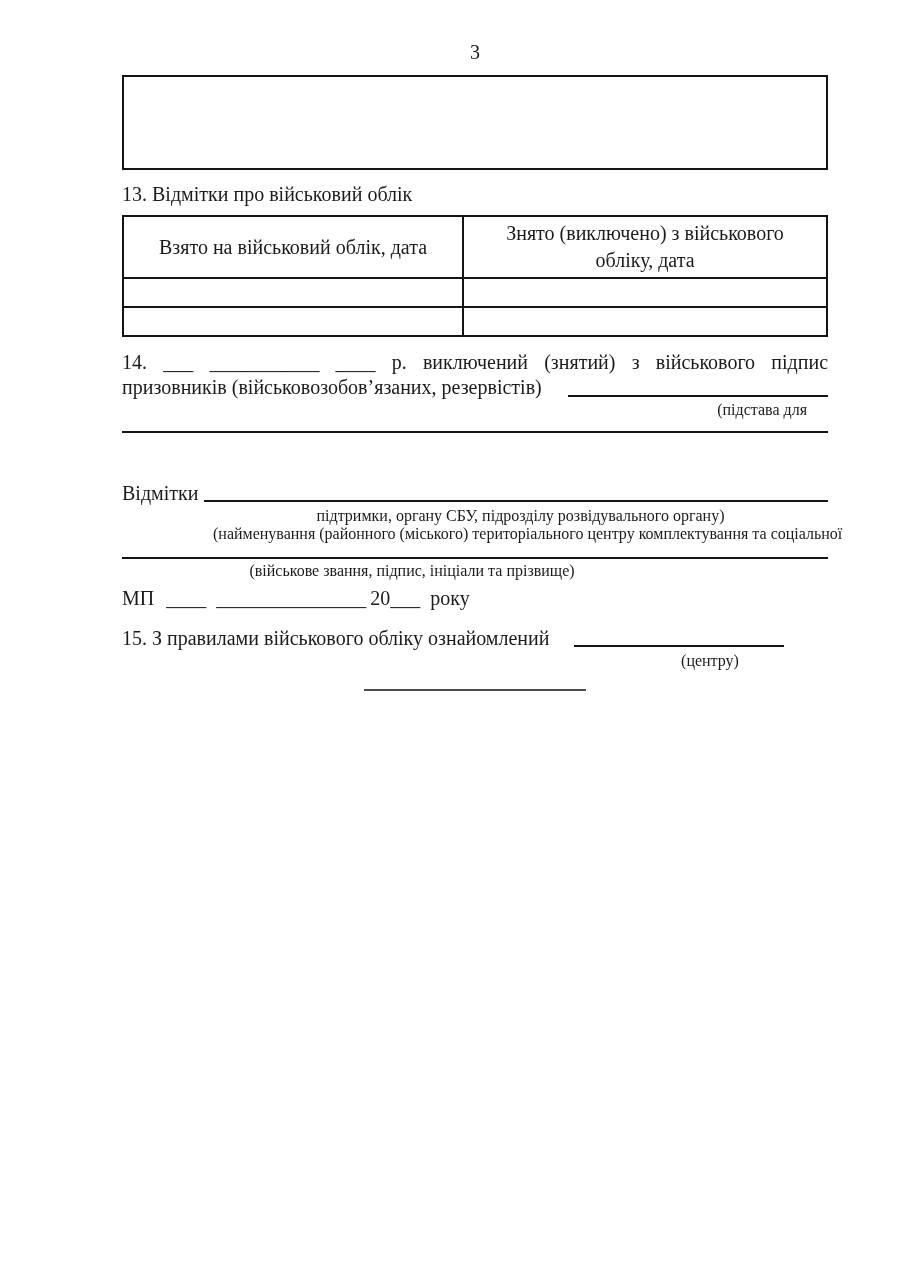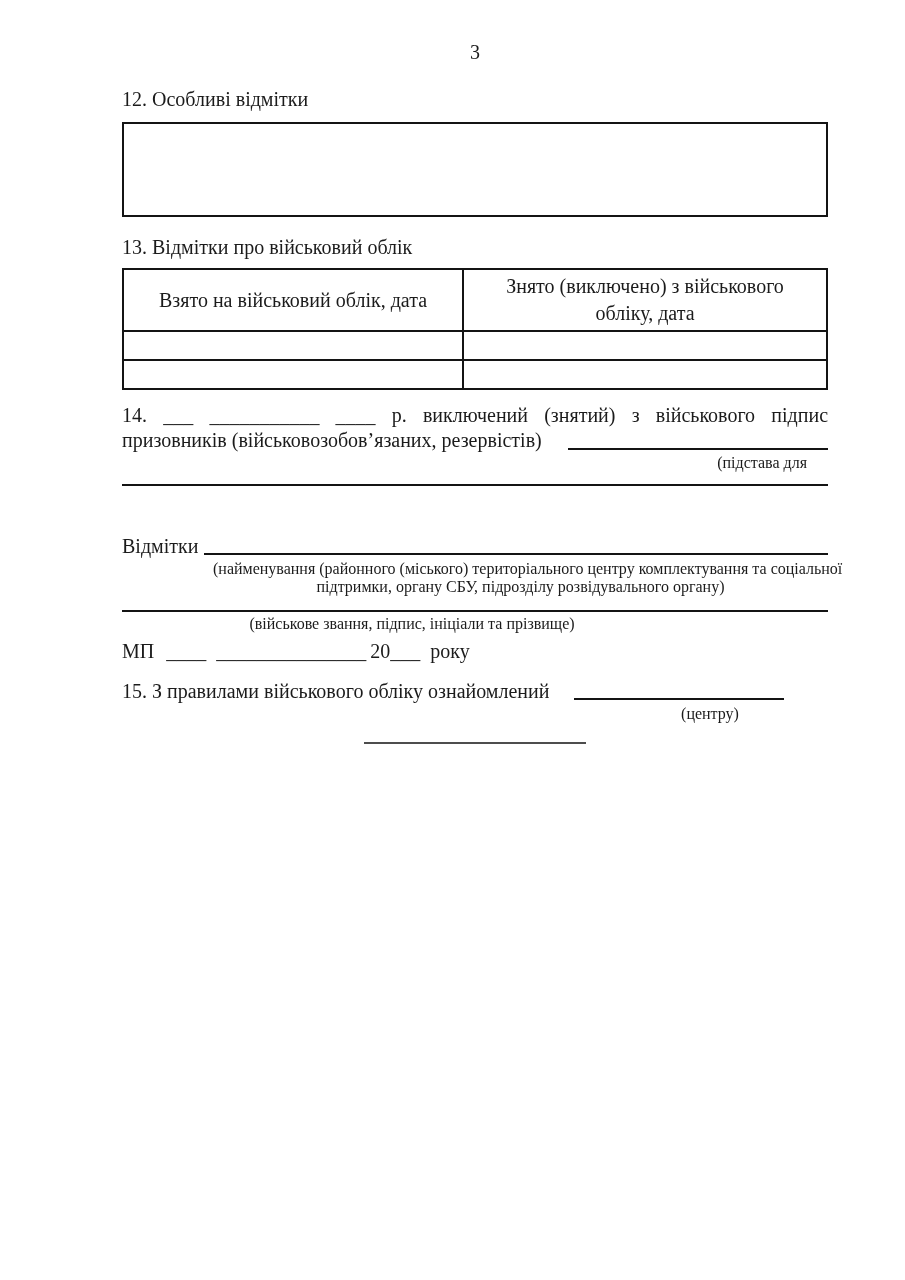--- a/index.html
+++ b/index.html
@@ -5,21 +5,21 @@
   html, body { margin:0; padding:0; background:#ffffff; }
   .page {
     width:905px; height:1280px; background:#ffffff; position:relative;
     box-sizing:border-box; padding:40px 77px 0 122px;
     font-family:"Liberation Serif","DejaVu Serif",serif;
     color:#1b1b1b; font-size:20px;
   }
   .page-number { text-align:center; line-height:24px; }
   .h12 { margin-top:23px; line-height:24px; }
   .box-special { margin-top:11px; height:95px; border:2px solid #141414; box-sizing:border-box; }
-  .h13 { margin-top:18px; line-height:24px;font-family:Liberation Serif, serif; }
+  .h13 { margin-top:12px; line-height:24px;font-family:Liberation Serif, serif; }
   table.mil { width:100%; border-collapse:collapse; margin-top:9px; table-layout:fixed; }
   table.mil th, table.mil td { border:2px solid #141414; }
   table.mil th {
     font-weight:normal; text-align:center; vertical-align:middle;
     padding:3px 30px; line-height:27px; font-size:20px;
   }
   table.mil col.c1 { width:48.3%; }
   table.mil col.c2 { width:51.7%; }
   table.mil td { height:25px; }
   .p14 { margin-top:13px; line-height:25px; }
@@ -43,21 +43,20 @@
   .cap-pidpys { width:210px; margin-left:auto; margin-right:13px; text-align:center; margin-top:2px; }
   .bottom-line { width:222px; border-bottom:2px solid #4d4d4d; margin:19px auto 0; height:0; }
 </style>
 </head>
 <body>
 
 <div class="page">
 
   <div class="page-number">3</div>
 
-  <div class="h12">12. Особливі відмітки</div>
 
   <div class="box-special"></div>
 
   <div class="h13">13. Відмітки про військовий облік</div>
 
   <table class="mil">
     <colgroup>
         <col class="c1">
         <col class="c2">
       </colgroup>
@@ -87,22 +86,22 @@
 
   <div class="cap cap-pidstava">(підстава для</div>
 
   <div class="hr-full"></div>
 
   <div class="kerivnyk-row">
     <span>Відмітки</span>
     <span class="fill-line"></span>
   </div>
   <div class="cap org-cap">
+    <div>підтримки, органу СБУ, підрозділу розвідувального органу)</div>
     <div>(найменування (районного (міського) територіального центру комплектування та соціальної</div>
-    <div>підтримки, органу СБУ, підрозділу розвідувального органу)</div>
   </div>
 
   <div class="hr-full2"></div>
   <div class="cap cap-zvannia">(військове звання, підпис, ініціали та прізвище)</div>
 
   <div class="mp-row"><span>МП</span><span class="sp12"></span><span>____</span><span class="sp10"></span><span>_______________</span><span class="sp4"></span><span>20</span><span>___</span><span class="sp10"></span><span>року</span></div>
 
   <div class="item15">
     <span>15. З правилами військового обліку ознайомлений</span>
     <span class="line15"></span>

